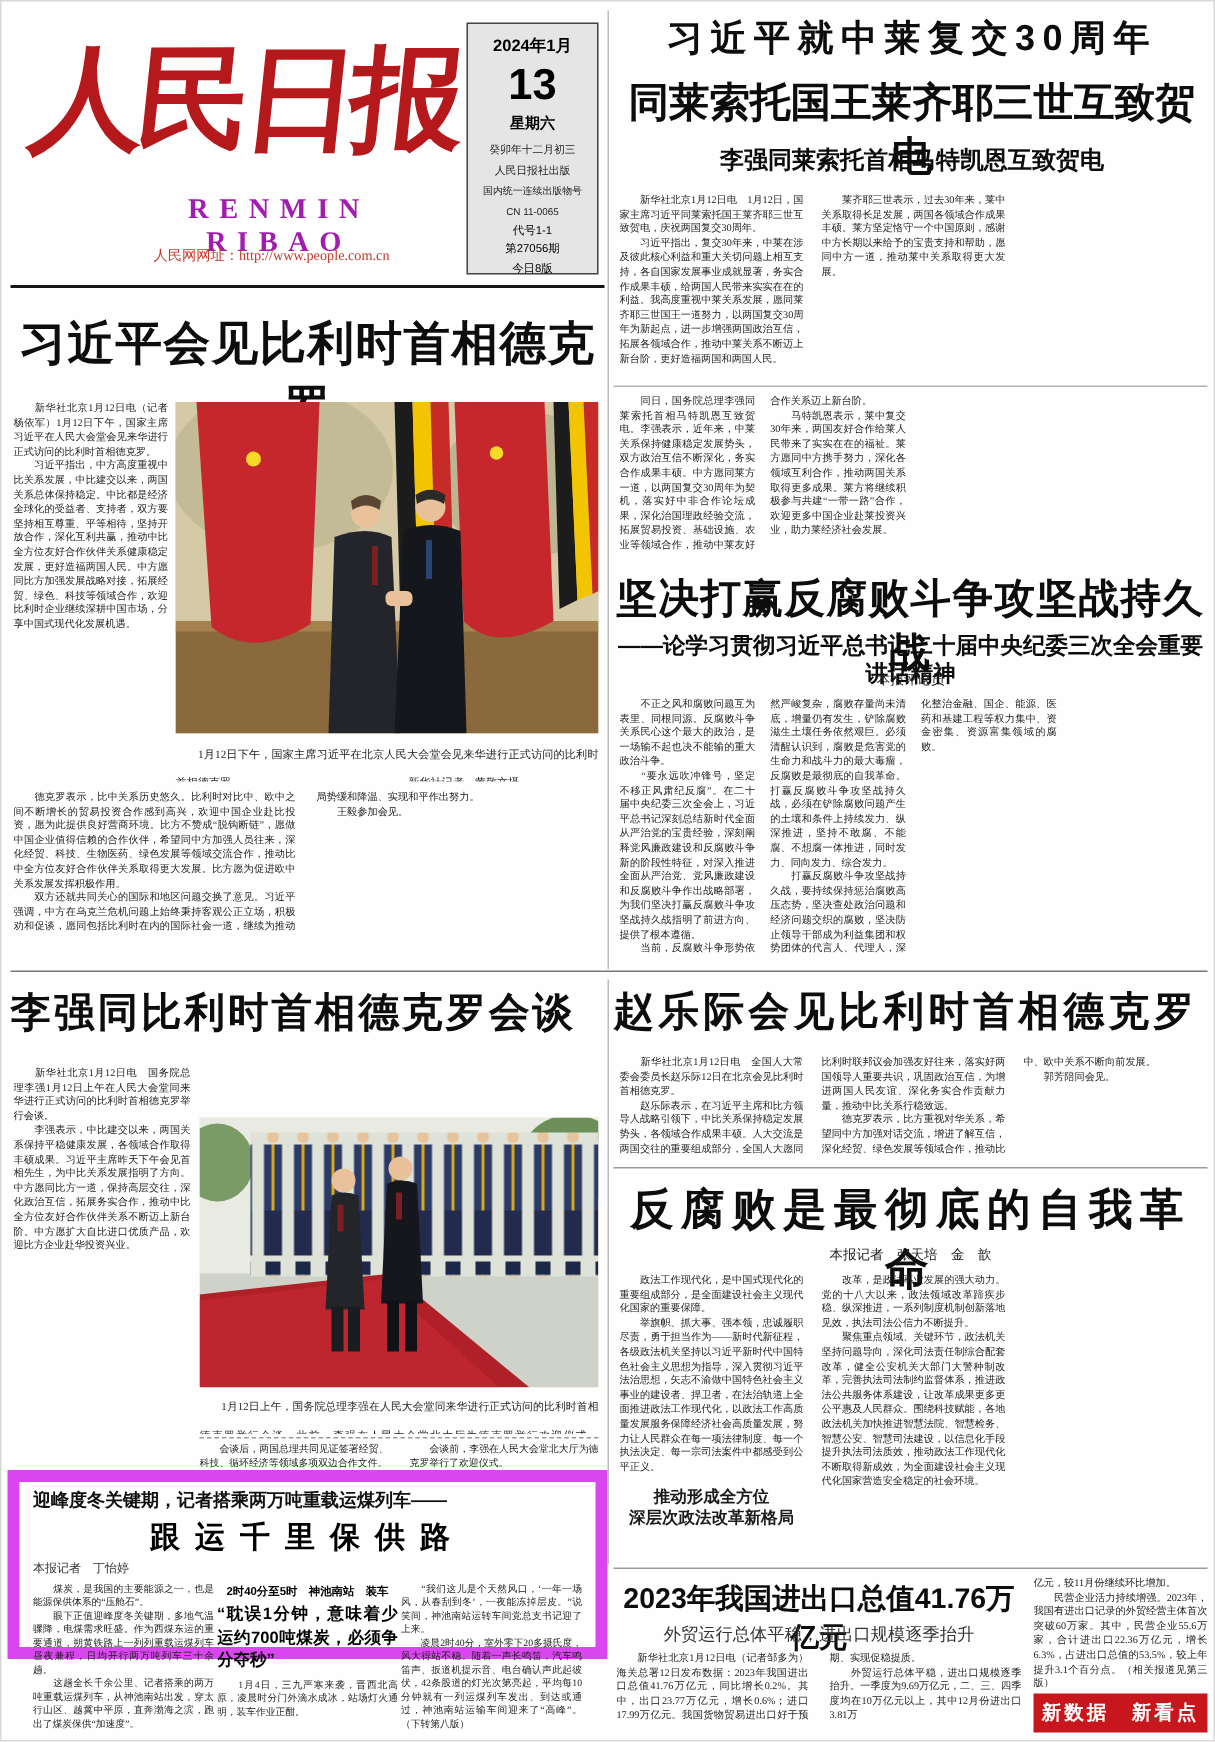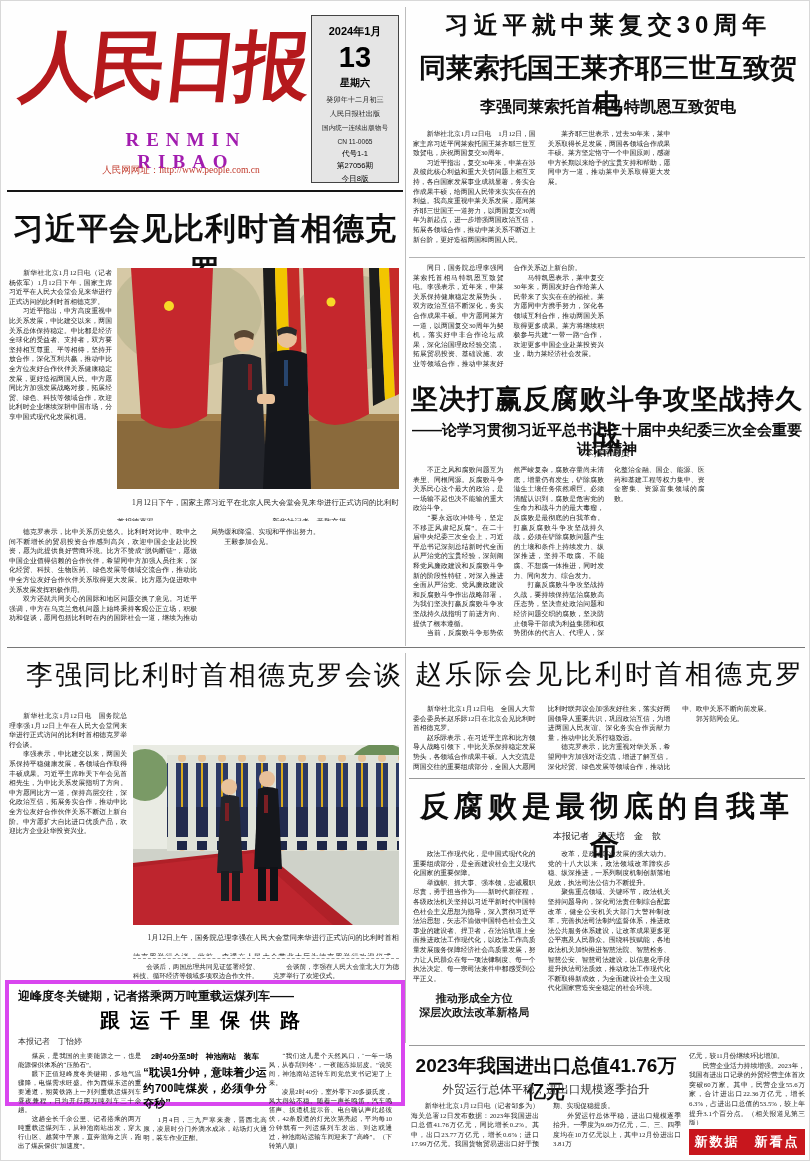--- a/index.html
+++ b/index.html
@@ -6,21 +6,21 @@
   html,body { width:810px; height:1161px; }
   body { background:#fff; font-family:"Liberation Serif", serif; position:relative; overflow:hidden; }
   .page { position:absolute; inset:0; background:#fefefe; border:1px solid #d8d8d8; }
   .abs { position:absolute; }
   .txt { white-space:pre-wrap; text-align:justify; color:#1c1c1c; overflow:hidden; }
   .body-txt { font-size:6.8px; line-height:9.6px; }
   .cols2 { column-count:2; column-gap:14px; column-fill:auto; }
   .cols3 { column-count:3; column-gap:12px; column-fill:auto; }
   .cols4 { column-count:4; column-gap:10px; column-fill:auto; }
   .hl { font-family:"Liberation Sans", sans-serif; font-weight:900; text-align:center; color:#0d0d0d; }
-  .hl-serif { font-family:"Liberation Serif", serif; font-weight:400; text-align:right; color:#0d0d0d; }
+  .hl-serif { font-family:"Liberation Serif", serif; font-weight:700; text-align:left; color:#0d0d0d; }
   .rule-h { background:#999; height:1px; }
   .rule-v { background:#bcbcbc; width:1px; }
 
   
   .logo { left:16px; top:6px; width:292px; height:120px; color:#b5191c;
           font-size:76px; font-weight:900; letter-spacing:-5px; line-height:118px;
           transform:skewX(-6deg); font-family:"DejaVu Serif", serif; text-align:center; }
   .logo-latin { left:70px; top:128px; width:230px; text-align:center; color:#a21caf;
           font-size:19px; font-weight:bold; letter-spacing:7px; font-family:"Liberation Serif", serif; }
   .site { left:40px; top:163px; width:280px; text-align:center; color:#c0392b; font-size:9.5px; }
@@ -35,21 +35,21 @@
   .db-code { font-size:7.6px; margin-top:3px; }
 
   .masthead-rule { left:6px; top:189px; width:396px; height:2px; background:#161616; }
 
   
   .photo { overflow:hidden; background:#cfc2a0; }
   .photo svg { display:block; width:100%; height:100%; }
   .caption { font-size:7.4px; line-height:19px; }
 
   
-  .redbox { left:4px; top:979px; width:400px; height:126px; border:4px solid #d946ef; background:#fff;
+  .redbox { left:4px; top:979px; width:400px; height:126px; border:8px solid #d946ef; background:#fff;
             padding:4px 9px; }
   .redbox .kicker { font-size:12px; font-weight:900; font-family:"Liberation Sans", sans-serif; color:#111; }
   .redbox .title { font-size:20px; font-weight:900; font-family:"Liberation Sans", sans-serif;
             text-align:center; letter-spacing:10px; margin-top:2px; }
   .redbox .byline { font-size:8px; text-align:left; margin:2px 0 4px; color:#333; }
   .redbox .colwrap { display:flex; gap:2px; height:98px; }
   .redbox .colwrap > div { flex:1; overflow:hidden; }
   .rb-small { font-size:6.5px; line-height:9px; }
   .rb-head { font-size:7.6px; font-weight:bold; text-align:center; margin:1px 0 3px; font-family:"Liberation Sans", sans-serif;}
   .rb-quote { font-size:11px; line-height:15.5px; font-weight:900; font-family:"Liberation Sans", sans-serif; text-align:justify; margin-bottom:3px; }

